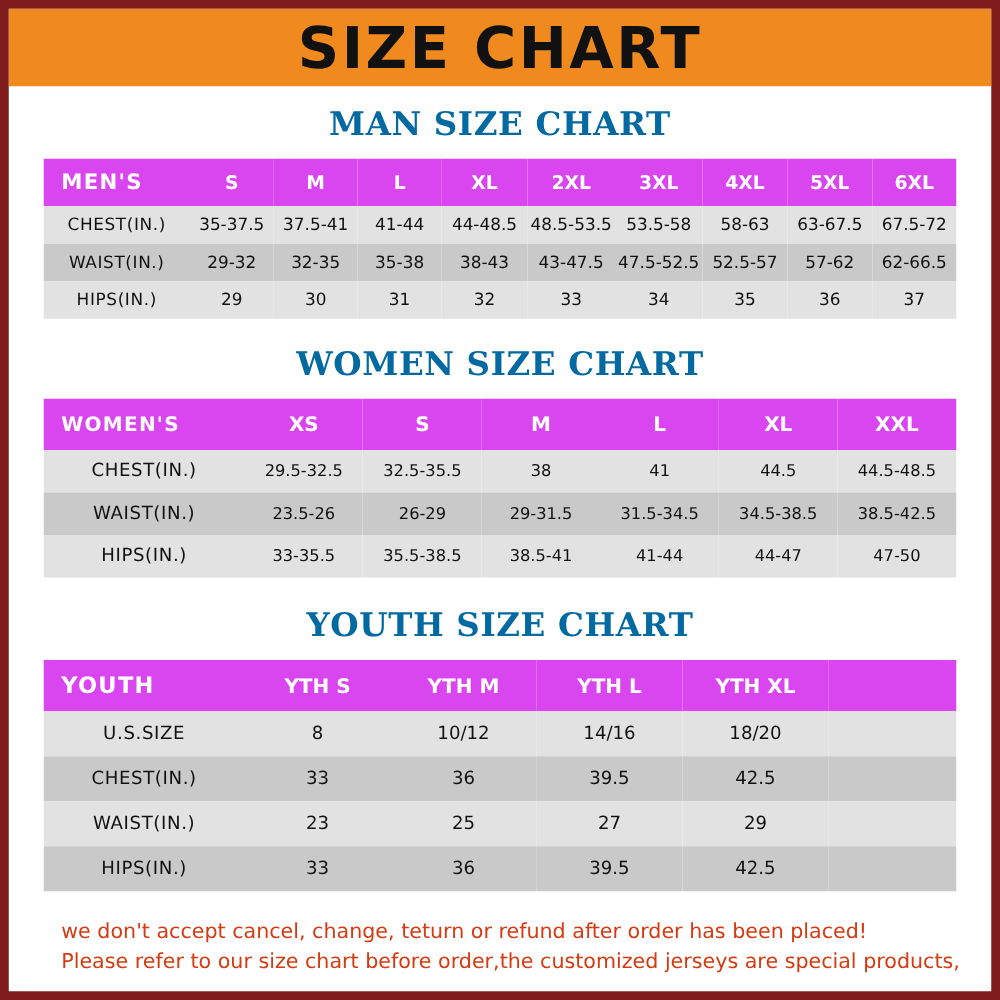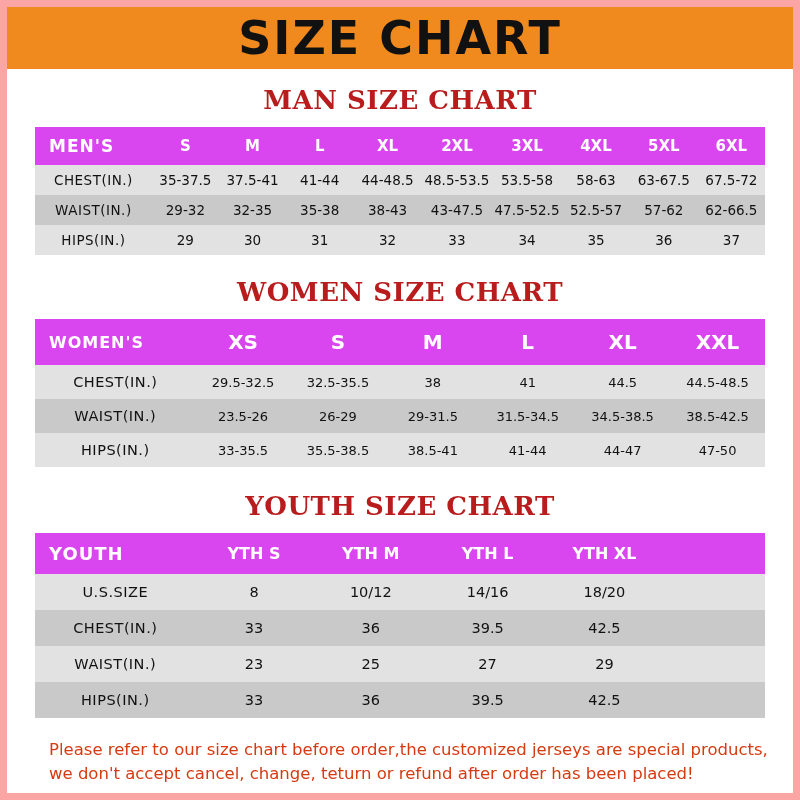--- a/index.html
+++ b/index.html
@@ -11,21 +11,21 @@
     height: 800px;
     background: #ffffff;
     font-family: "DejaVu Sans", sans-serif;
     overflow: hidden;
   }
   .page {
     position: relative;
     width: 800px;
     height: 800px;
     box-sizing: border-box;
-    border: 7px solid #fca5a5;
+    border: 7px solid #7f1d1d;
     background: #ffffff;
     overflow: hidden;
   }
   .banner {
     background: #f08a1e;
     height: 62px;
     display: flex;
     align-items: center;
     justify-content: center;
   }
@@ -38,21 +38,21 @@
     line-height: 1;
   }
   .content {
     padding: 0 28px;
   }
   .section-title {
     text-align: center;
     font-family: "DejaVu Serif", serif;
     font-weight: bold;
     font-size: 26px;
-    color: #b91c1c;
+    color: #0369a1;
     letter-spacing: 0.5px;
   }
   .man-title { margin: 16px 0 12px 0; }
   .women-title { margin: 22px 0 12px 0; }
   .youth-title { margin: 24px 0 12px 0; }
 
   table.size-table {
     width: 100%;
     border-collapse: collapse;
     table-layout: fixed;
@@ -81,21 +81,21 @@
   }
   table.size-table tbody td.rowlabel {
     text-align: center;
     letter-spacing: 0.5px;
     font-size: 13.5px;
   }
   table.size-table tbody tr.light td { background: #e2e2e2; }
   table.size-table tbody tr.dark td { background: #c9c9c9; }
 
   
-  table.women thead th { font-size: 20px; padding: 11px 2px; text-align: center; }
+  table.women thead th { font-size: 16px; padding: 11px 2px; text-align: center; }
   table.women thead th.rowlabel { font-size: 16px; }
   table.women tbody td { font-size: 13px; padding: 9px 2px; }
   table.women tbody td.rowlabel { font-size: 14.5px; }
 
   table.youth thead th { font-size: 16px; padding: 10px 2px; }
   table.youth thead th.rowlabel { font-size: 18px; }
   table.youth tbody td { font-size: 14.5px; padding: 10px 2px; }
   table.youth tbody td.rowlabel { font-size: 14.5px; }
 
   .note {
@@ -289,18 +289,18 @@
           <td>33</td>
           <td>36</td>
           <td>39.5</td>
           <td>42.5</td>
           <td></td>
         </tr>
       </tbody>
     </table>
 
     <div class="note">
+      <div>we don't accept cancel, change, teturn or refund after order has been placed!</div>
       <div>Please refer to our size chart before order,the customized jerseys are special products,</div>
-      <div>we don't accept cancel, change, teturn or refund after order has been placed!</div>
     </div>
 
   </div>
 </div>
 
 </body></html>

